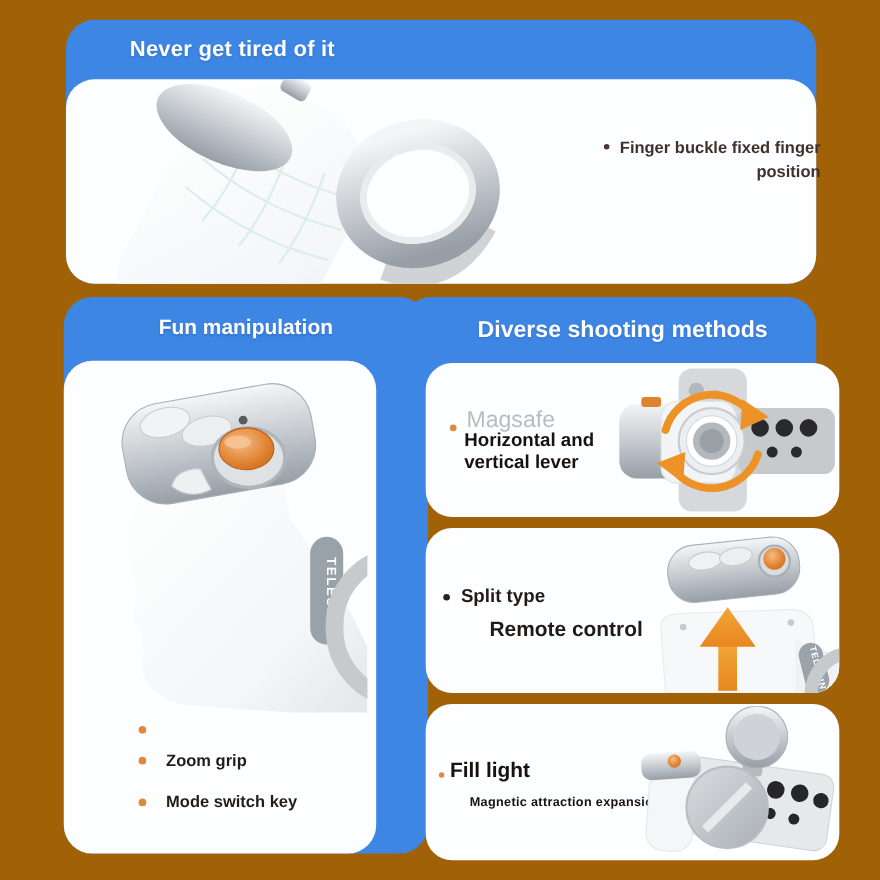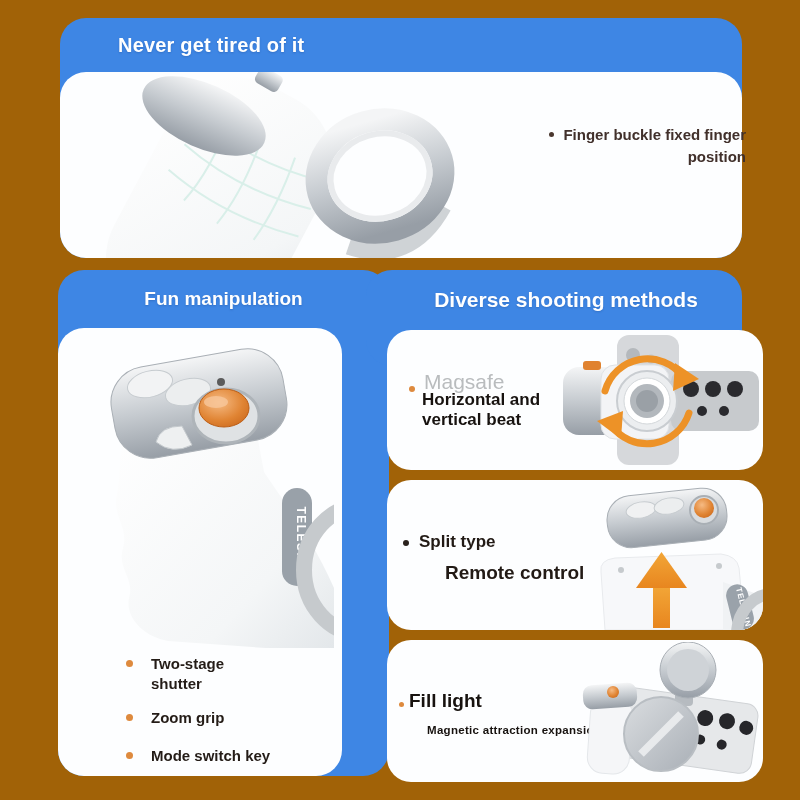--- a/index.html
+++ b/index.html
@@ -138,42 +138,41 @@
         <ellipse cx="158" cy="66" rx="25" ry="19" fill="url(#orangeBtn)" stroke="#BC5D14"></ellipse>
         <ellipse cx="150" cy="60" rx="12" ry="6" fill="#F8C79B" opacity="0.8"></ellipse>
         <path d="M116,84 q-22,0 -26,16 q16,13 36,3 z" fill="#EEF0F1" stroke="#C4C9CD"></path>
         <rect x="216" y="146" width="30" height="98" rx="15" fill="#99A1A9"></rect>
         <text x="231" y="195" transform="rotate(90 231 195)" text-anchor="middle" font-size="12" font-weight="bold" fill="#FFFFFF" letter-spacing="1.5">TELESIN</text>
         <ellipse cx="296" cy="228" rx="58" ry="64" fill="none" stroke="#C6CACD" stroke-width="16"></ellipse>
       </svg>
       <div id="fun-bullets">
         <div class="row">
             <span class="or-dot"></span>
-            <span class="narrow">Two-stage shutter</span>
           </div>
         <div class="row">
             <span class="or-dot"></span>
             <span>Zoom grip</span>
           </div>
         <div class="row" style="margin-top:18px">
             <span class="or-dot"></span>
             <span>Mode switch key</span>
           </div>
       </div>
     </div>
   </section>
 
   <section class="blue-card" id="methods-header">
     <h2 class="hdr-title" id="methods-title">Diverse shooting methods</h2>
   </section>
 
   <div class="rcard" id="rcard-magsafe">
     <span class="rdot-orange" style="left:22px; top:56px;"></span>
     <div id="magsafe-label">Magsafe</div>
-    <div id="magsafe-heading">Horizontal and vertical beat</div>
+    <div id="magsafe-heading">Horizontal and vertical lever</div>
     <svg id="magsafe-illo" viewBox="0 0 202 134">
       <rect x="58" y="2" width="62" height="130" rx="12" fill="#D6D8DB"></rect>
       <circle cx="74" cy="22" r="7" fill="#B4B8BC"></circle>
         <circle cx="74" cy="42" r="7" fill="#B4B8BC"></circle>
         <circle cx="74" cy="62" r="7" fill="#B4B8BC"></circle>
       <circle cx="92" cy="26" r="4.5" fill="#C2C6CA"></circle>
         <circle cx="92" cy="46" r="4.5" fill="#C2C6CA"></circle>
         <circle cx="92" cy="62" r="2.5" fill="#C2C6CA"></circle>
       <rect x="112" y="38" width="88" height="60" rx="10" fill="#C7CACD"></rect>
       <circle cx="132" cy="56" r="8" fill="#2A2A2E"></circle>

